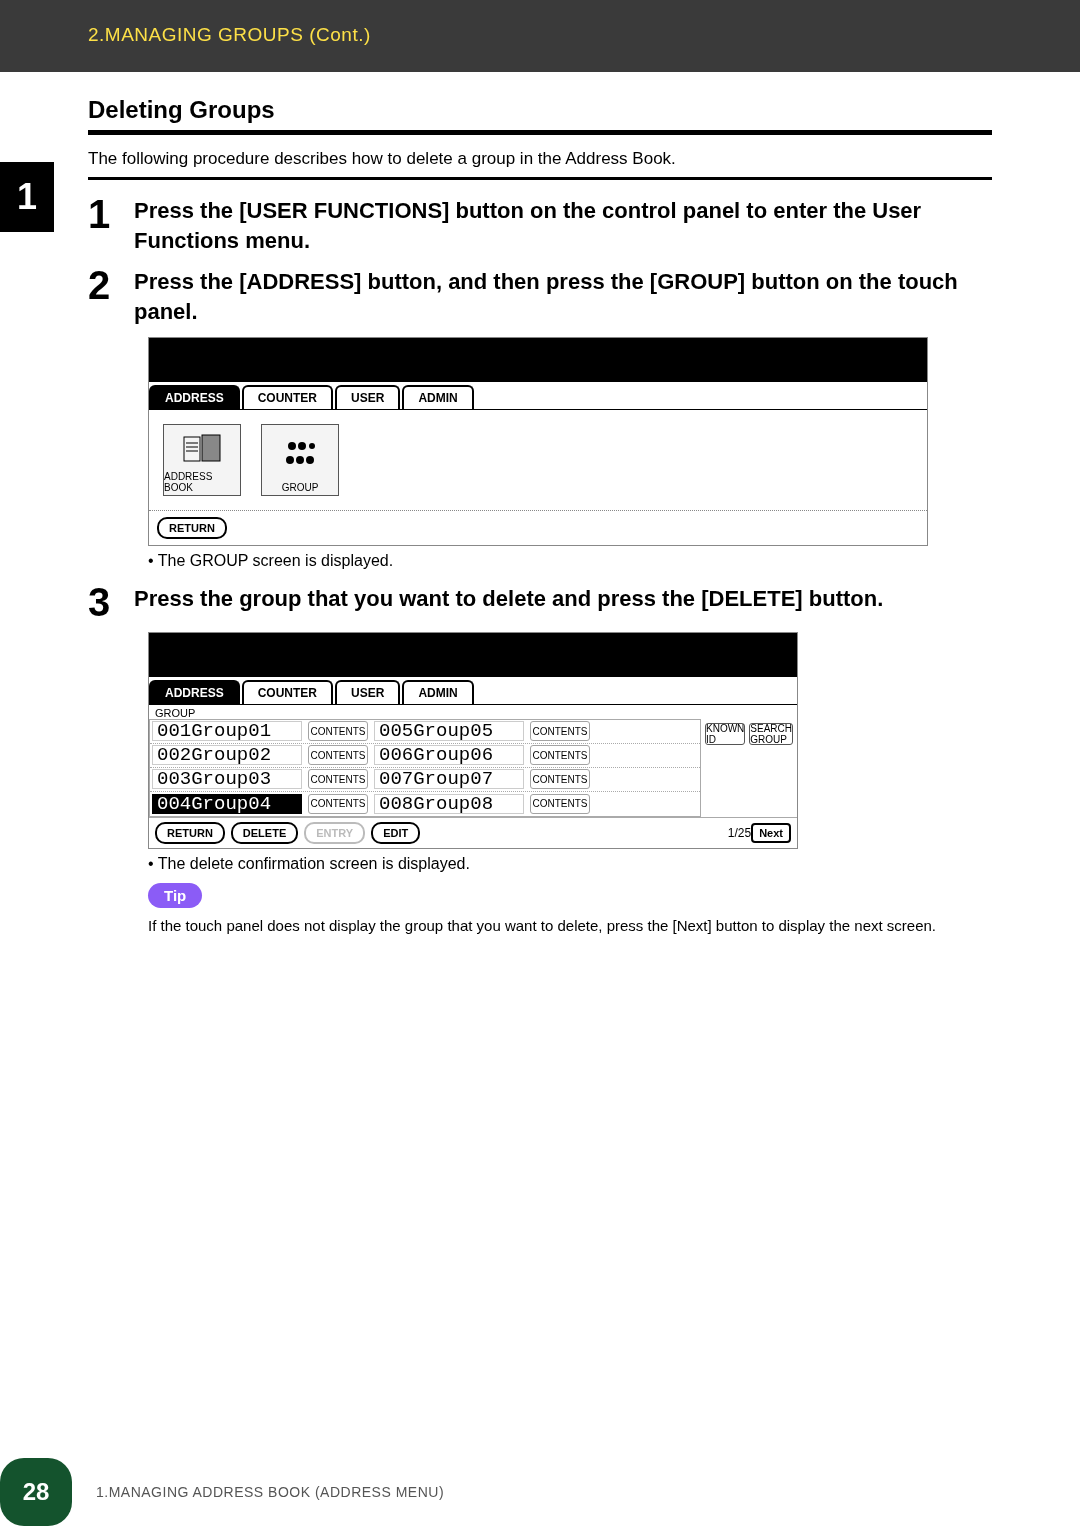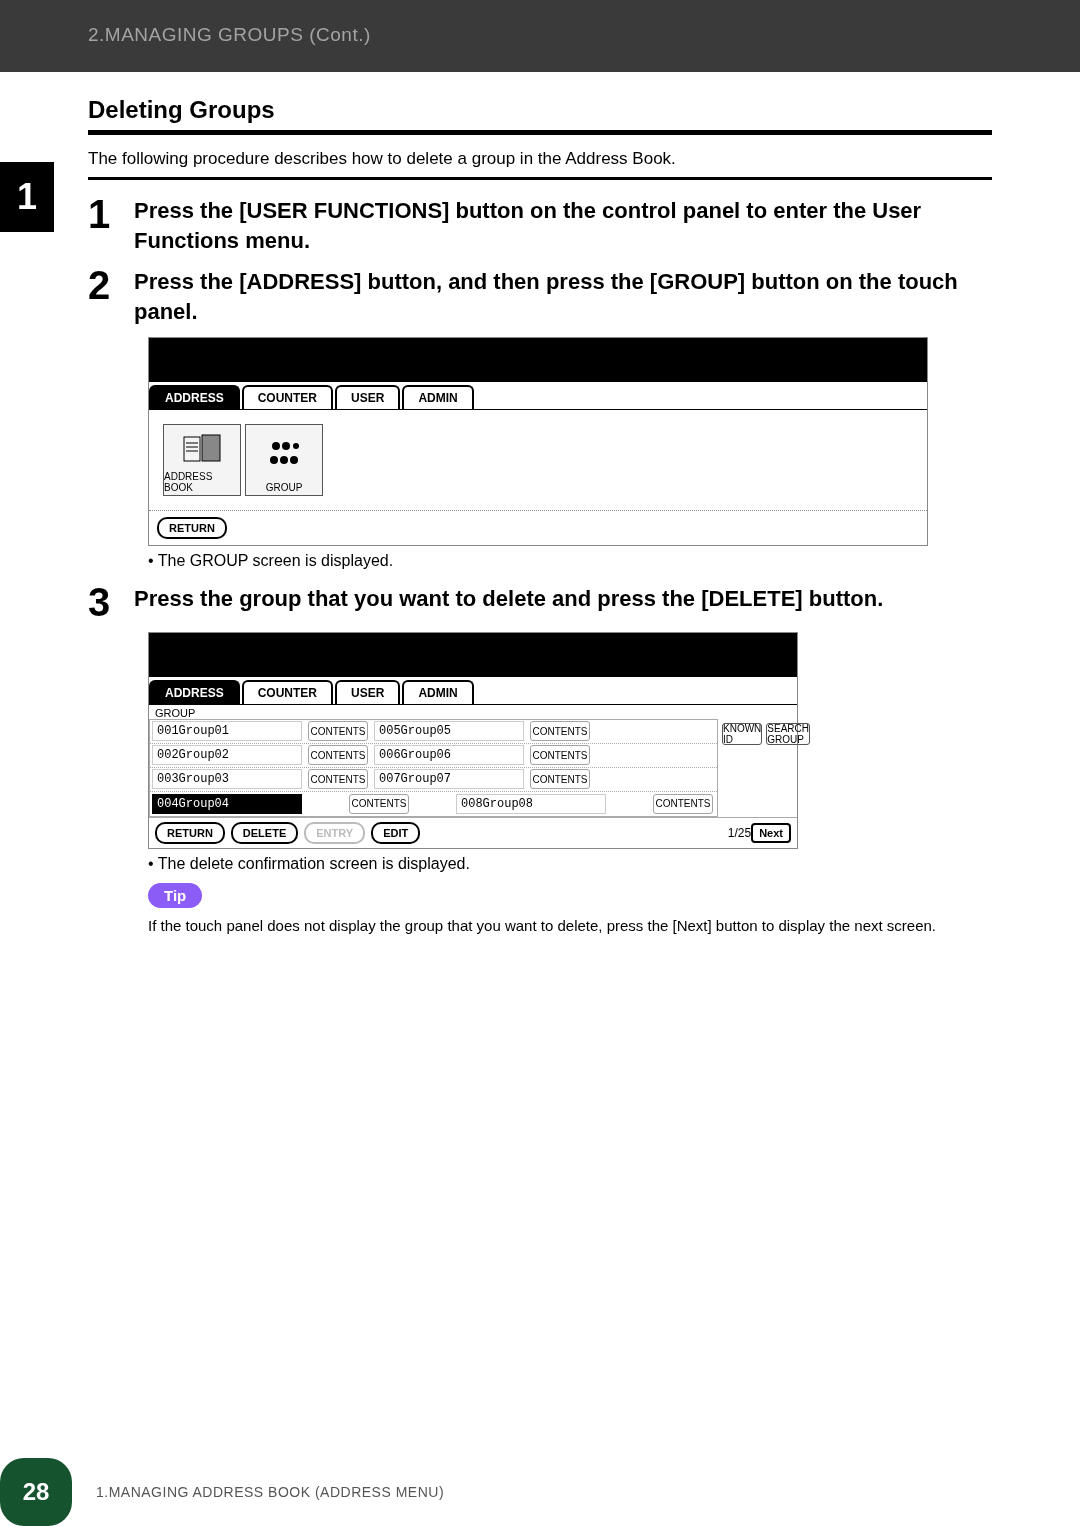--- a/index.html
+++ b/index.html
@@ -6,21 +6,21 @@
   body {
     width: 1080px;
     height: 1526px;
     font-family: Arial, Helvetica, sans-serif;
     background: #ffffff;
     position: relative;
     color: #000;
   }
   .header-bar {
     background: #3a3a3a;
-    color: #a3a3a3;
+    color: #fde047;
     height: 72px;
     padding: 24px 11px 0 88px;
     font-size: 19px;
     letter-spacing: 0.5px;
   }
   .content {
     padding: 24px 88px 0 88px;
   }
   .section-title {
     font-size: 24px;
@@ -106,21 +106,21 @@
     padding: 0 14px;
     background: #fff;
   }
   .ss-tab.active {
     background: #000;
     color: #fff;
   }
   .ss-body {
     padding: 14px 14px;
     display: flex;
-    gap: 4px;
+    gap: 20px;
   }
   .ss-icon-btn {
     width: 78px;
     height: 72px;
     border: 1px solid #555;
     display: flex;
     flex-direction: column;
     align-items: center;
     justify-content: flex-end;
     font-size: 10px;
@@ -171,24 +171,24 @@
   .group-cols {
     flex: 1;
     border: 1px solid #aaa;
   }
   .group-row {
     display: flex;
     height: 24px;
     border-bottom: 1px dotted #aaa;
     align-items: center;
   }
-  .group-row:last-child { border-bottom: none; gap: 41px; }
+  .group-row:last-child { border-bottom: none; }
   .grp-cell {
     font-family: "Courier New", monospace;
-    font-size: 12px;
+    font-size: 19px;
     padding: 0 4px;
     border: 1px solid #ccc;
     height: 20px;
     display: flex;
     align-items: center;
     margin: 0 2px;
   }
   .grp-cell.name { width: 150px; }
   .grp-cell.selected { background: #000; color: #fff; border-color:#000;}
   .contents-btn {

